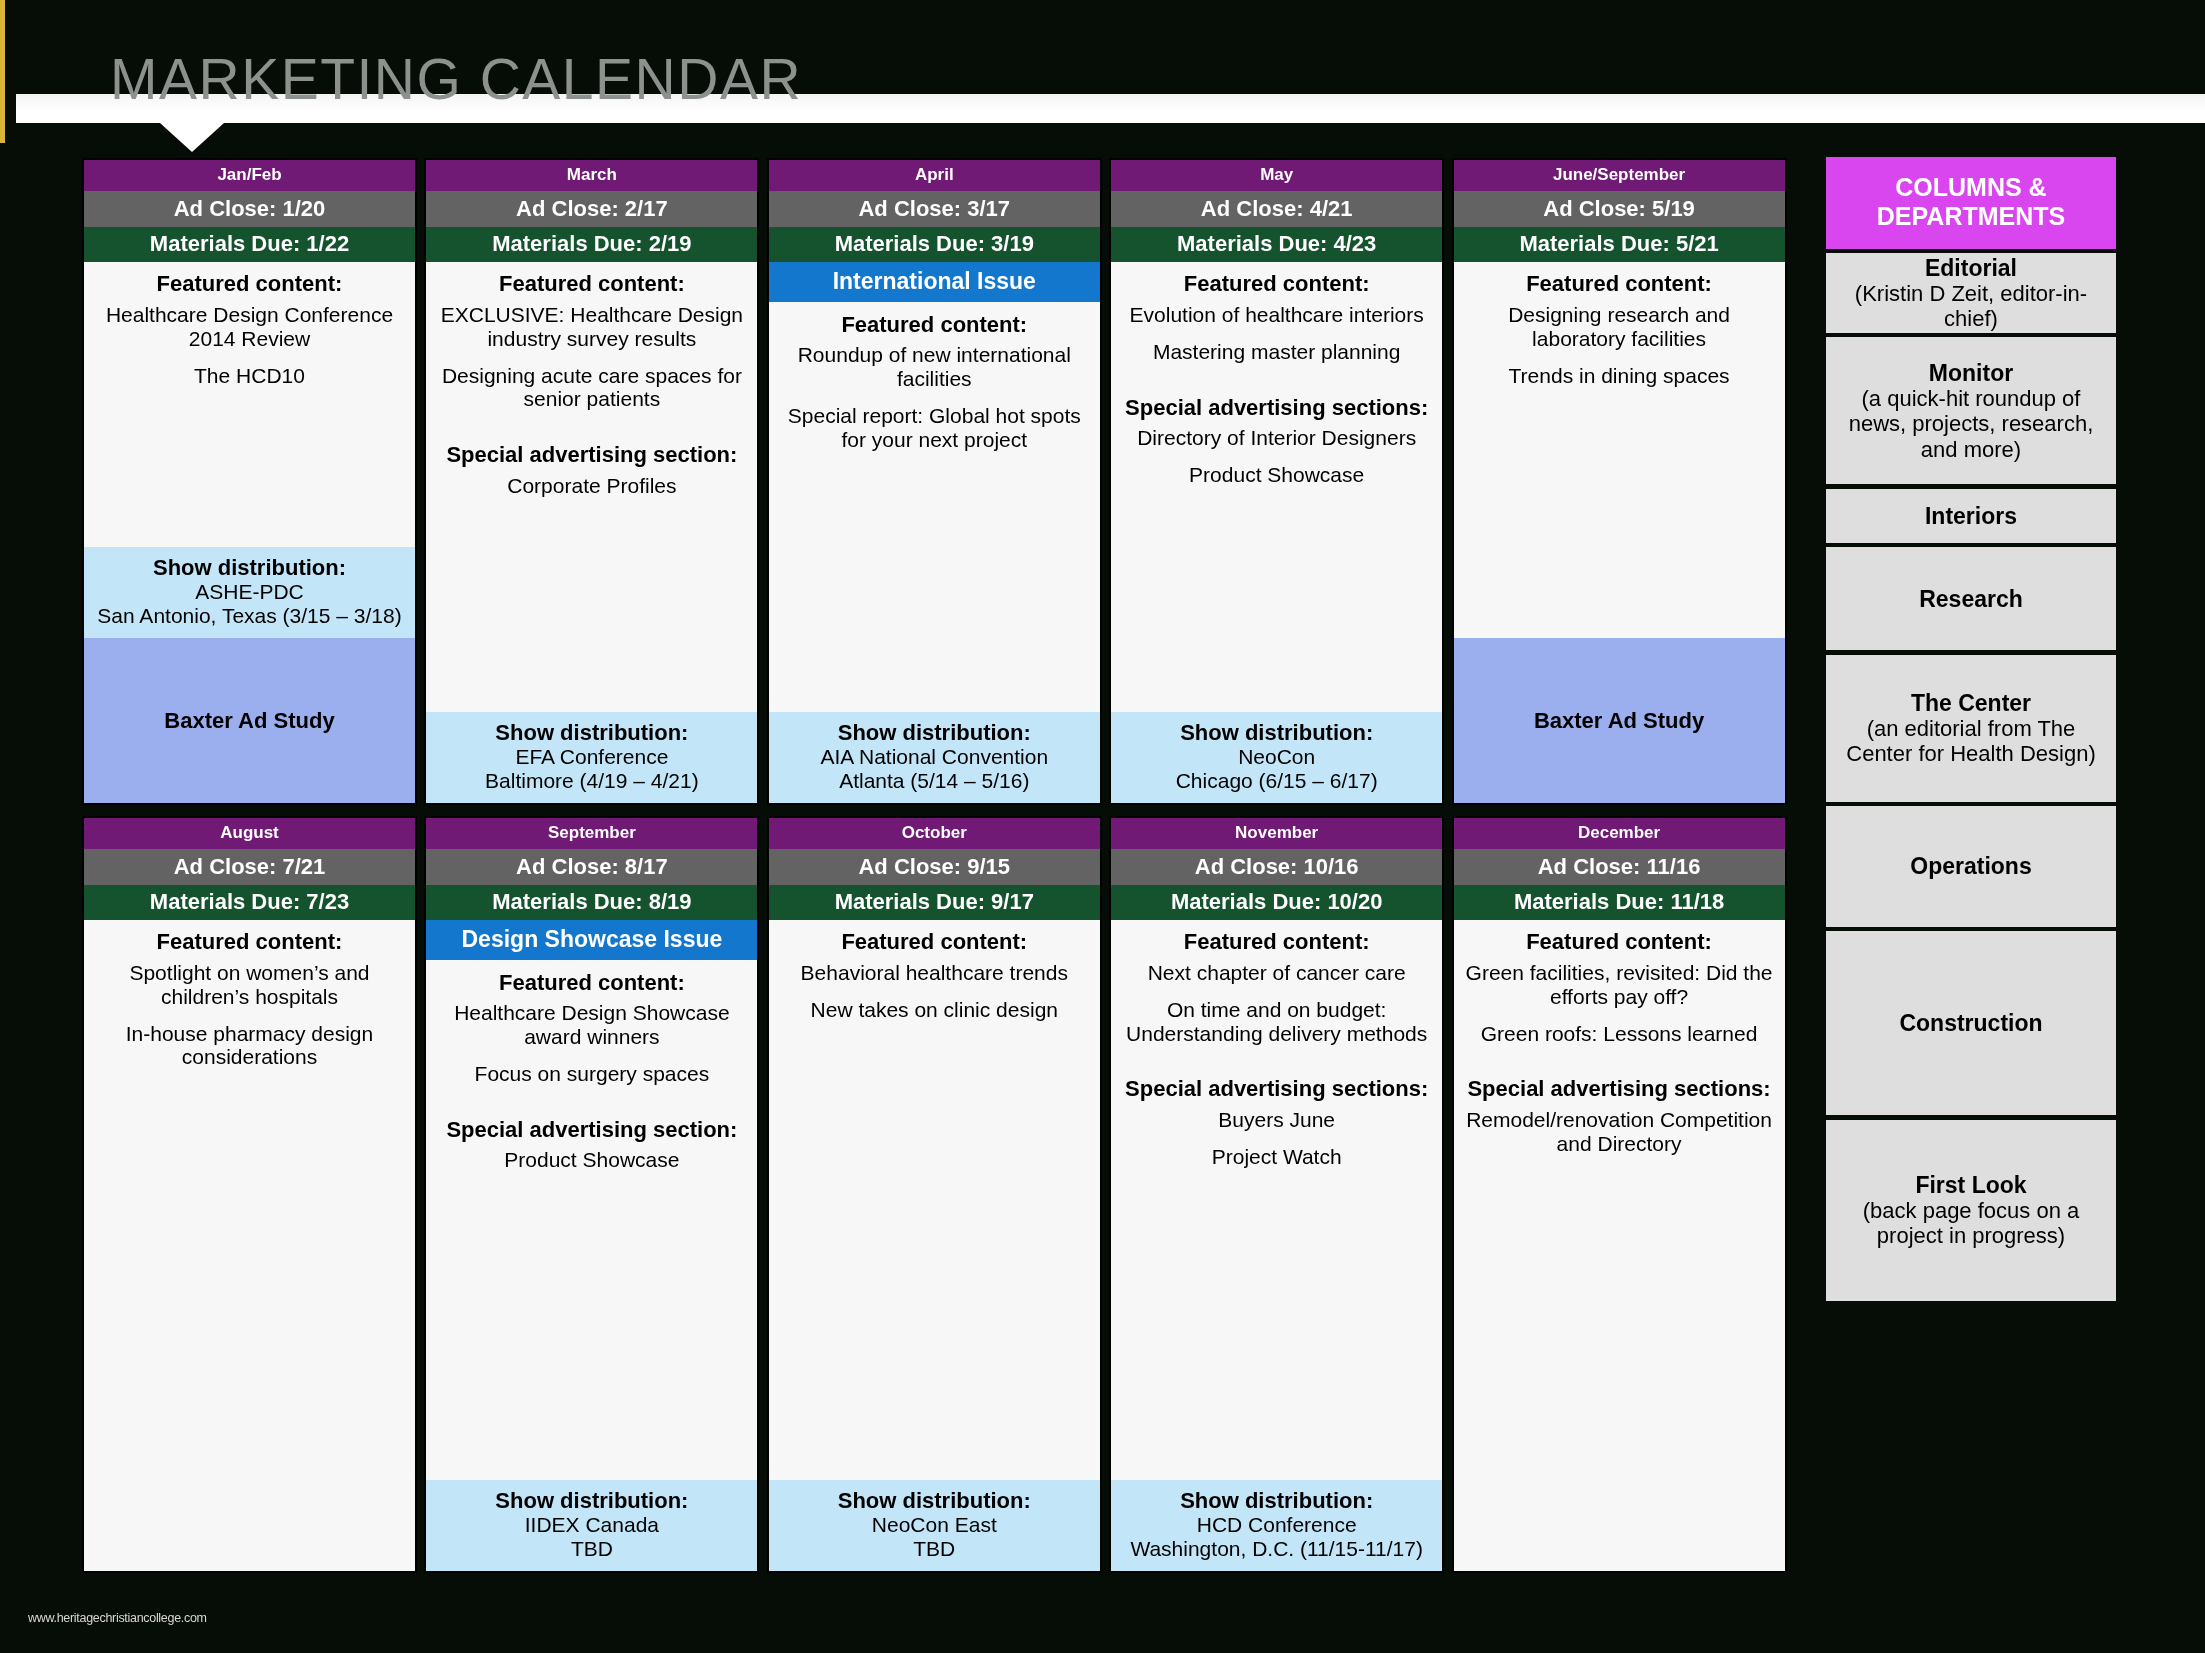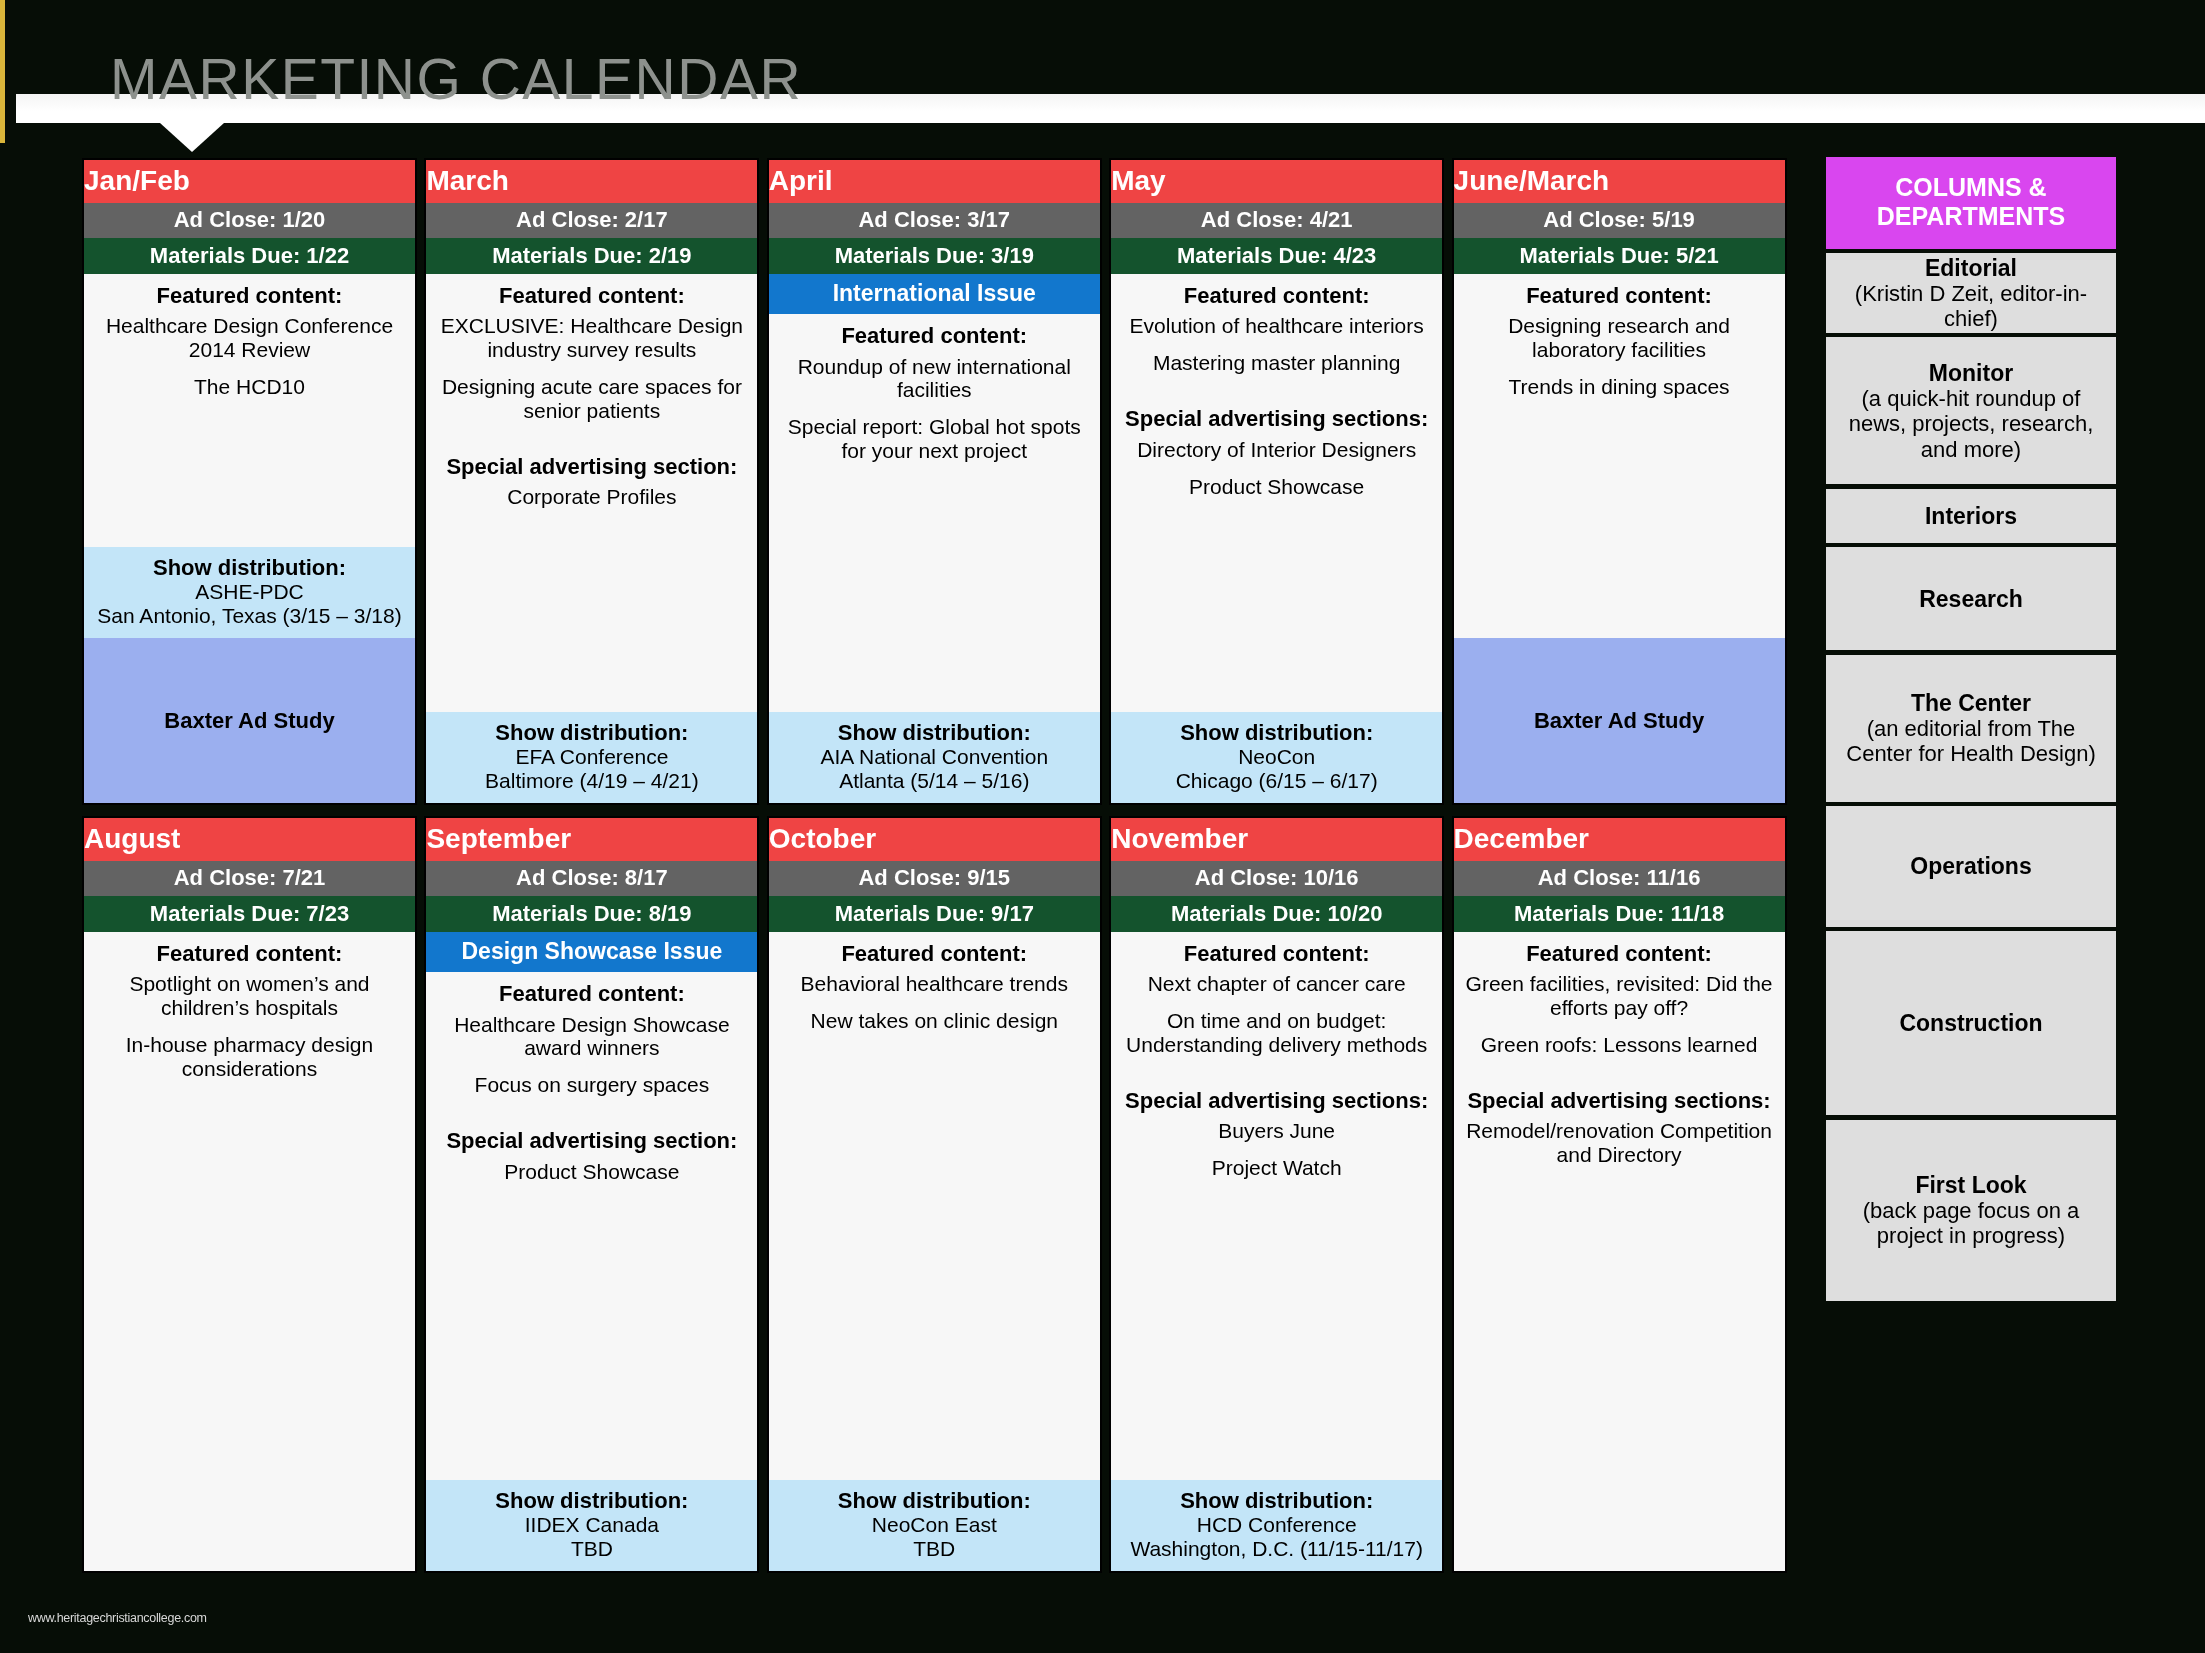--- a/index.html
+++ b/index.html
@@ -45,24 +45,24 @@
   .row{display:flex;gap:7.4px;}
   .row + .row{margin-top:11px;}
   .month-col{
     width:335px;
     display:flex;flex-direction:column;
     background:#f7f7f7;
     border:2.2px solid #000;
     box-sizing:border-box;
   }
   .month-name{
-    background:#ef4444;
-    color:#ffffff;
-    font-size:28px;font-weight:bold;
-    text-align:left;
+    background:#701a75;
+    color:#ffffff;
+    font-size:17px;font-weight:bold;
+    text-align:center;
     padding:5.9px 0 7.4px 0;
     line-height:1.05;
   }
   .ad-close{
     background:#636363;
     color:#ffffff;
     font-size:22px;font-weight:bold;
     text-align:center;
     padding:4.4px 0 5.1px 0;
   }
@@ -235,21 +235,21 @@
         </div>
         <div class="show-dist">
           <div class="sd-head">Show distribution:</div>
           <div class="sd-body">
             <div>NeoCon</div>
             <div>Chicago (6/15 – 6/17)</div>
           </div>
         </div>
       </div>
       <div class="month-col" style="min-height: 647px;">
-        <div class="month-name">June/March</div>
+        <div class="month-name">June/September</div>
         <div class="ad-close">Ad Close: 5/19</div>
         <div class="materials-due">Materials Due: 5/21</div>
         <div class="body-white">
           <div class="sect-head">Featured content:</div>
           <div class="sect-item">Designing research and laboratory facilities</div>
           <div class="sect-item">Trends in dining spaces</div>
           <div class="spacer"></div>
         </div>
         <div class="baxter" style="height: 165px;">Baxter Ad Study</div>
       </div>

